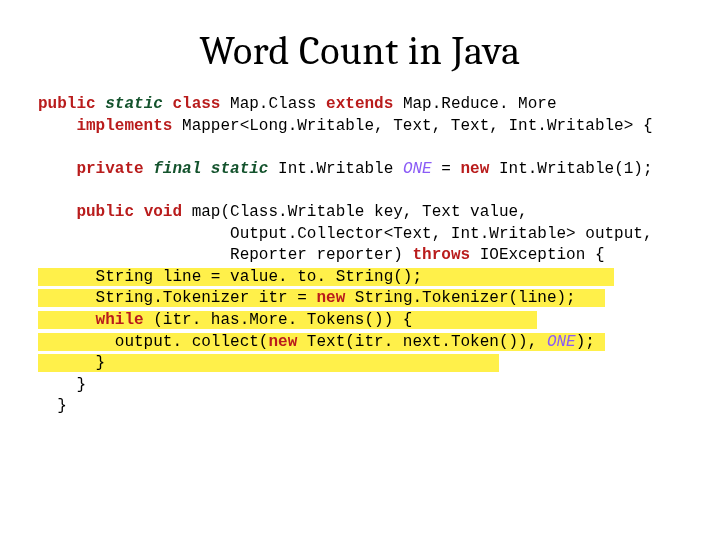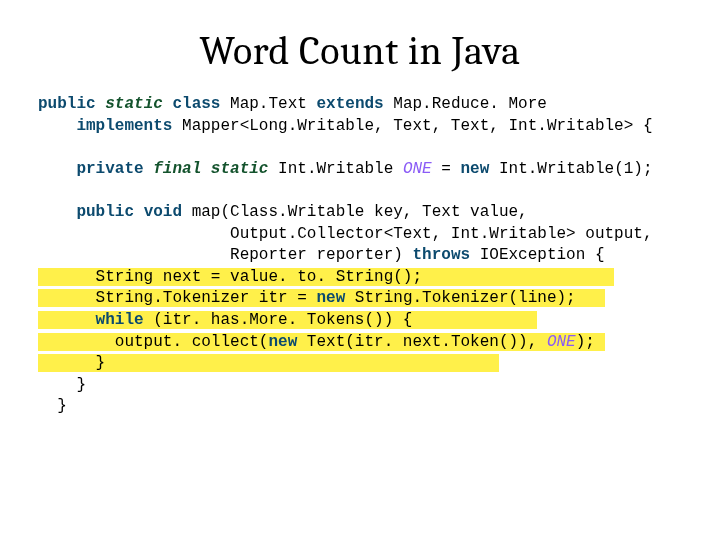--- a/index.html
+++ b/index.html
@@ -27,41 +27,41 @@
     letter-spacing: 0.5px;
   }
   .code {
     font-family: "Consolas", "Menlo", "Courier New", monospace;
     font-size: 16px;
     line-height: 1.35;
     white-space: pre;
     padding: 0 38px;
     color: #000;
   }
-  .kw   { color: #0c4a6e; font-weight: bold; }  
+  .kw   { color: #b91c1c; font-weight: bold; }  
   .stat { color: #14532d; font-weight: bold; font-style: italic; } 
   .hl   { background: #fff04a; }
   .const{ color: #8b5cf6; font-style: italic; }
 </style>
 </head>
 <body>
 
 <div class="slide">
 
   <div class="title">Word Count in Java</div>
 
-  <div class="code"><span class="kw">public</span><span> </span><span class="stat">static</span><span> </span><span class="kw">class</span><span> Map.Text </span><span class="kw">extends</span><span> Map.Reduce. More</span>
+  <div class="code"><span class="kw">public</span><span> </span><span class="stat">static</span><span> </span><span class="kw">class</span><span> Map.Class </span><span class="kw">extends</span><span> Map.Reduce. More</span>
 <span>    </span><span class="kw">implements</span><span> Mapper&lt;Long.Writable, Text, Text, Int.Writable&gt; {</span>
 <span> </span>
 <span>    </span><span class="kw">private</span><span> </span><span class="stat">final</span><span> </span><span class="stat">static</span><span> Int.Writable </span><span class="const">ONE</span><span> = </span><span class="kw">new</span><span> Int.Writable(1);</span>
 <span> </span>
 <span>    </span><span class="kw">public</span><span> </span><span class="kw">void</span><span> map(Class.Writable key, Text value,</span>
 <span>                    Output.Collector&lt;Text, Int.Writable&gt; output,</span>
 <span>                    Reporter reporter) </span><span class="kw">throws</span><span> IOException {</span>
-<span class="hl">      String next = value. to. String();                    </span>
+<span class="hl">      String line = value. to. String();                    </span>
 <span class="hl"><span>      String.Tokenizer itr = </span><span class="kw">new</span><span> String.Tokenizer(line);   </span></span>
 <span class="hl"><span>      </span><span class="kw">while</span><span> (itr. has.More. Tokens()) {             </span></span>
 <span class="hl"><span>        output. collect(</span><span class="kw">new</span><span> Text(itr. next.Token()), </span><span class="const">ONE</span><span>); </span></span>
 <span class="hl">      }                                         </span>
 <span>    }</span>
 <span>  }</span></div>
 
 </div>
 
 </body></html>

